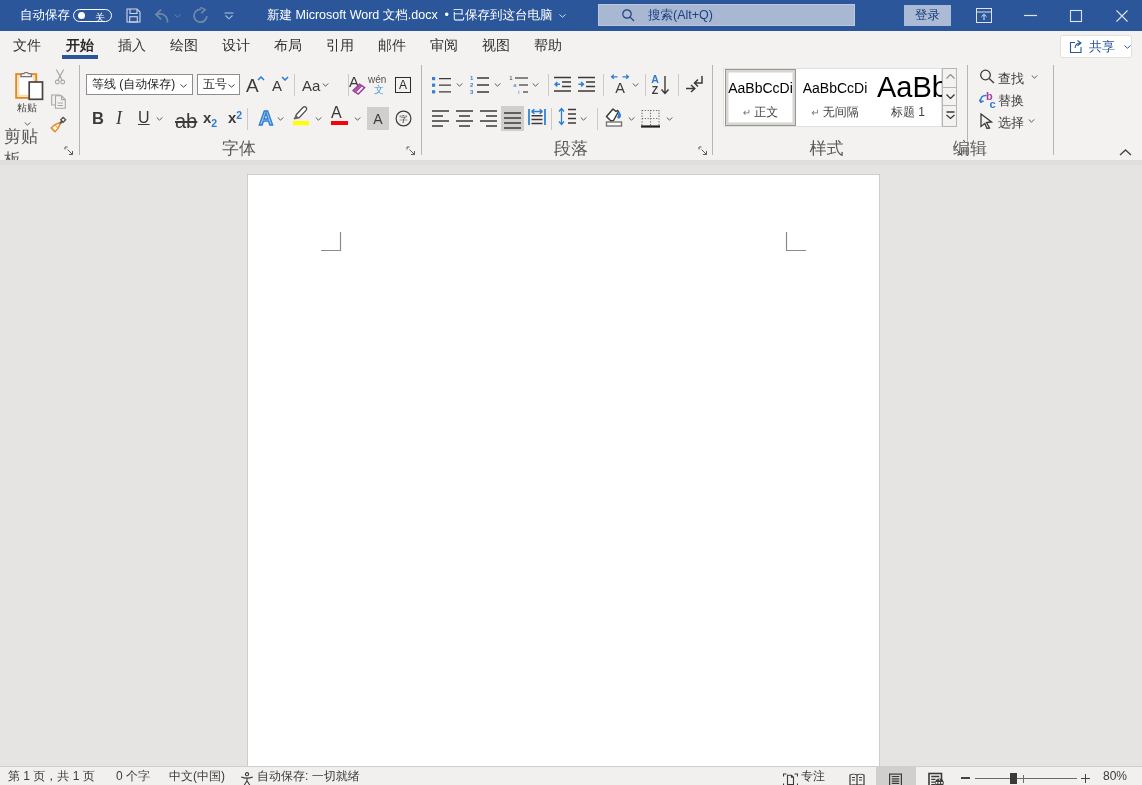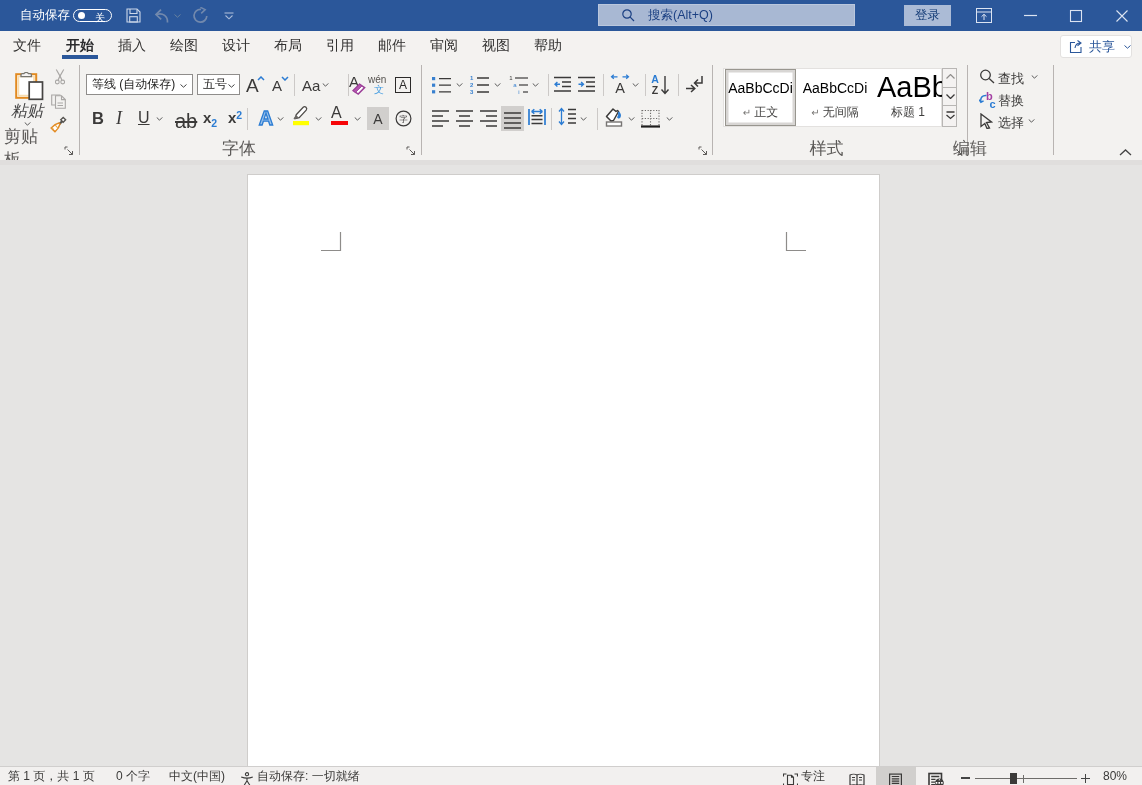--- a/index.html
+++ b/index.html
@@ -71,20 +71,23 @@
         <path d="M10 2.4 A6.4 6.4 0 1 0 15.8 9"></path>
           <path d="M9.4 0.3 L14.2 2.6 L10.2 6.4" fill="none" stroke-width="1.5"></path>
       </svg>
     </div>
     <div class="tico" style="left:223px;width:12px;">
       <svg width="10" height="8" viewBox="0 0 10 8" fill="none" stroke="#a9bad8" stroke-width="1.1">
         <path d="M0.5 1 H9.5"></path>
           <path d="M1.5 3.5 L5 6.8 L8.5 3.5"></path>
       </svg>
     </div>
+    <div id="doctitle">新建 Microsoft Word 文档.docx&nbsp;&nbsp;•&nbsp;已保存到这台电脑&nbsp;&nbsp;<svg class="chev" width="9" height="5" viewBox="0 0 9 5" fill="none" stroke="#fff" stroke-width="1">
+          <path d="M0.5 0.5 L4.5 4 L8.5 0.5"></path>
+        </svg></div>
     <div id="searchbox">
       <svg style="margin-left:22px" width="14" height="14" viewBox="0 0 14 14" fill="none" stroke="#1b4083" stroke-width="1.2">
         <circle cx="6" cy="6" r="4.2"></circle>
           <path d="M9.2 9.2 L13 13"></path>
       </svg>
       <span style="margin-left:13px">搜索(Alt+Q)</span>
     </div>
     <div id="signin">登录</div>
     <div class="tico" style="left:974px;width:20px;">
       <svg width="16" height="15" viewBox="0 0 16 15" fill="none" stroke="#dce4f2" stroke-width="1">
@@ -138,20 +141,21 @@
   <div id="ribbon">
 
     <div class="gsep" style="left:79px;"></div>
     <div class="gsep" style="left:421px;"></div>
     <div class="gsep" style="left:712px;"></div>
     <div class="gsep" style="left:967px;"></div>
     <div class="gsep" style="left:1053px;"></div>
 
     <div class="glabel" style="left:4px;width:50px;">剪贴板</div>
     <div class="glabel" style="left:80px;width:318px;">字体</div>
+    <div class="glabel" style="left:422px;width:298px;">段落</div>
     <div class="glabel" style="left:713px;width:227px;">样式</div>
     <div class="glabel" style="left:923px;width:94px;">编辑</div>
 
     <svg class="launcher" style="left:64px;" viewBox="0 0 10 10" fill="none" stroke="#5c5a58" stroke-width="1">
         <path d="M1 3.5 V1 H3.5 M3.5 3.5 L8.5 8.5 M8.5 5 V8.5 H5"></path>
       </svg>
     <svg class="launcher" style="left:406px;" viewBox="0 0 10 10" fill="none" stroke="#5c5a58" stroke-width="1">
         <path d="M1 3.5 V1 H3.5 M3.5 3.5 L8.5 8.5 M8.5 5 V8.5 H5"></path>
       </svg>
     <svg class="launcher" style="left:698px;" viewBox="0 0 10 10" fill="none" stroke="#5c5a58" stroke-width="1">
@@ -164,21 +168,21 @@
     <svg style="position:absolute;left:1119px;top:89px;" width="13" height="7" viewBox="0 0 13 7" fill="none" stroke="#444" stroke-width="1.3">
         <path d="M1 6 L6.5 1 L12 6"></path>
       </svg>
 
     <svg style="position:absolute;left:14px;top:12px;" width="30" height="29" viewBox="0 0 30 29">
       <rect x="2.2" y="2.2" width="20" height="23.6" fill="#fff" stroke="#e28a21" stroke-width="2"></rect>
       <rect x="4.4" y="4.4" width="15.6" height="19.2" fill="none" stroke="#f8ddb0" stroke-width="1.7"></rect>
       <path d="M7 4.6 V2.8 A1.2 1.2 0 0 1 8.2 1.6 H9.9 A2.9 2.9 0 0 1 14.5 1.6 H16.2 A1.2 1.2 0 0 1 17.4 2.8 V4.6 Z" fill="#f6f4f3" stroke="#77756f" stroke-width="1.3"></path>
       <rect x="15.2" y="10" width="13.3" height="17.3" fill="#fff" stroke="#454442" stroke-width="1.7"></rect>
     </svg>
-    <div style="position:absolute;left:11px;top:41px;width:32px;font-size:16px;color:#444;font-style:italic;">粘贴</div>
+    <div style="position:absolute;left:11px;top:41px;width:32px;text-align:center;font-size:10px;color:#444;">粘贴</div>
     <svg style="position:absolute;left:24px;top:62px;" class="chev" width="8" height="5" viewBox="0 0 8 5" fill="none" stroke="#444" stroke-width="1.1">
         <path d="M0.5 0.5 L4 4 L7.5 0.5"></path>
       </svg>
 
     <svg style="position:absolute;left:55px;top:9px;" width="10" height="16" viewBox="0 0 10 16" fill="none" stroke="#a9a7a5" stroke-width="1.1">
       <path d="M1.2 0.5 C3.5 4.5 5.8 8 6.8 11"></path>
         <path d="M8.8 0.5 C6.5 4.5 4.2 8 3.2 11"></path>
       <circle cx="2.3" cy="13" r="1.9"></circle>
         <circle cx="7.7" cy="13" r="1.9"></circle>
     </svg>

